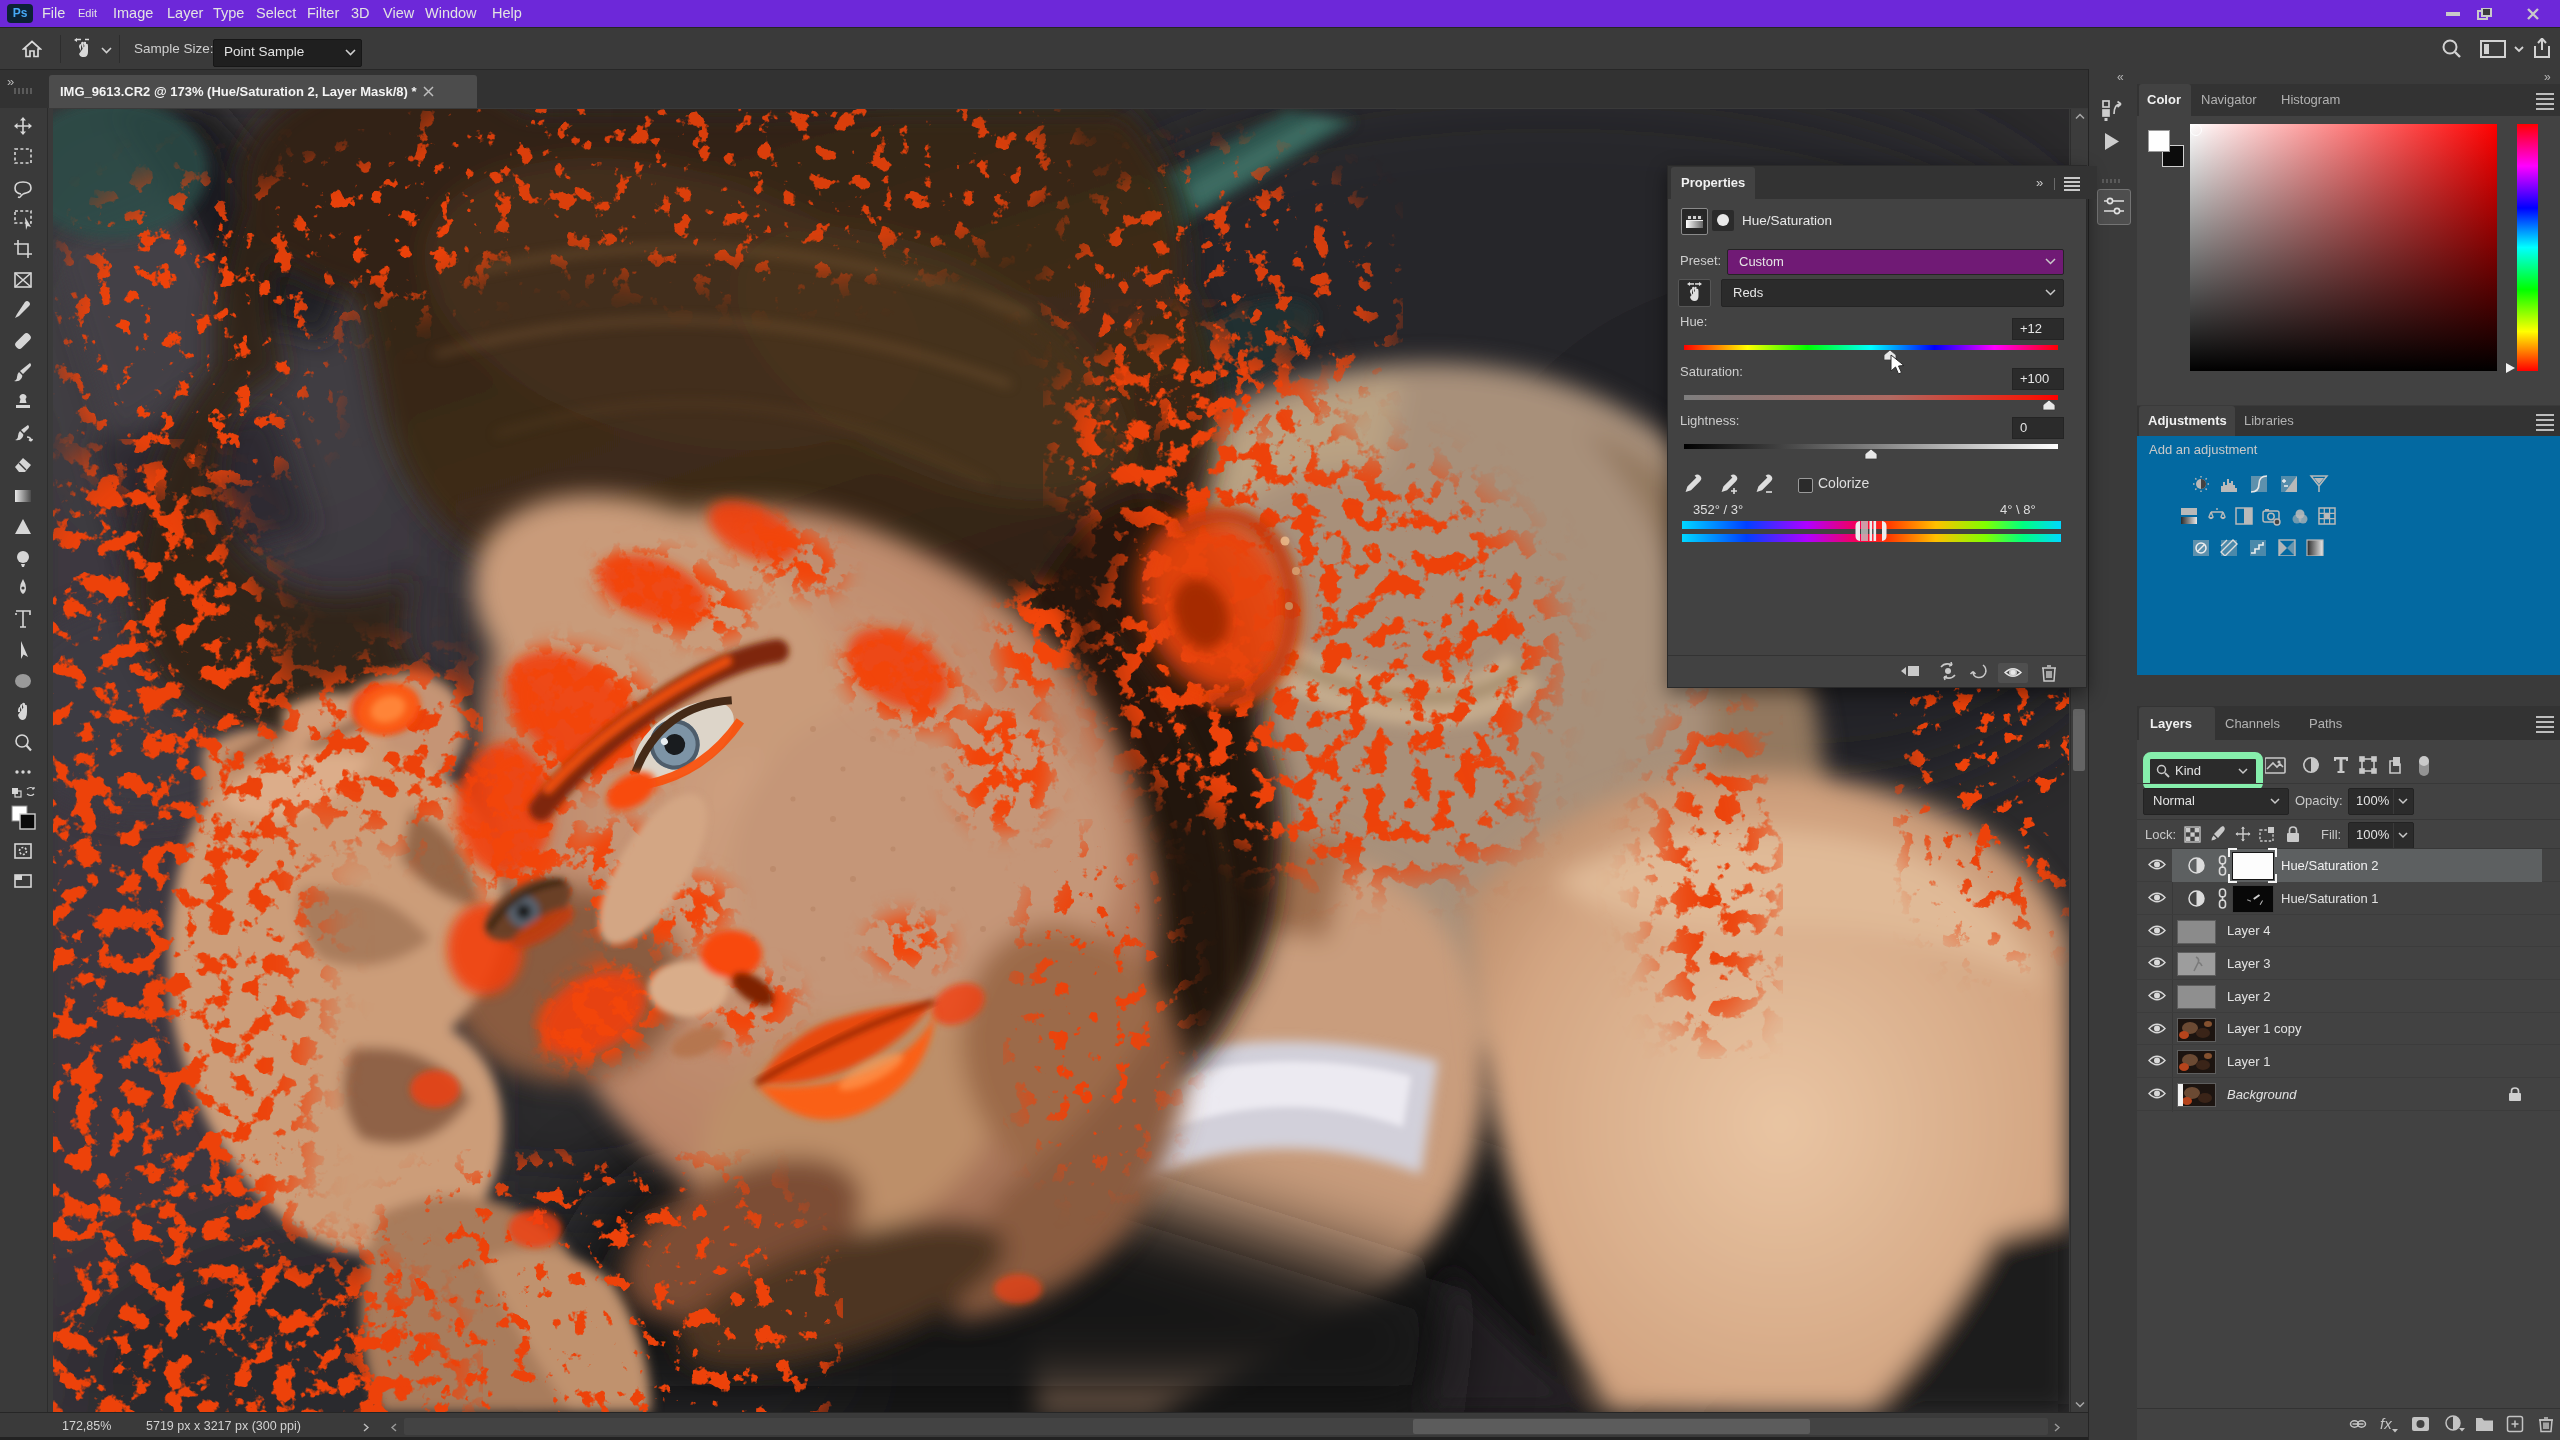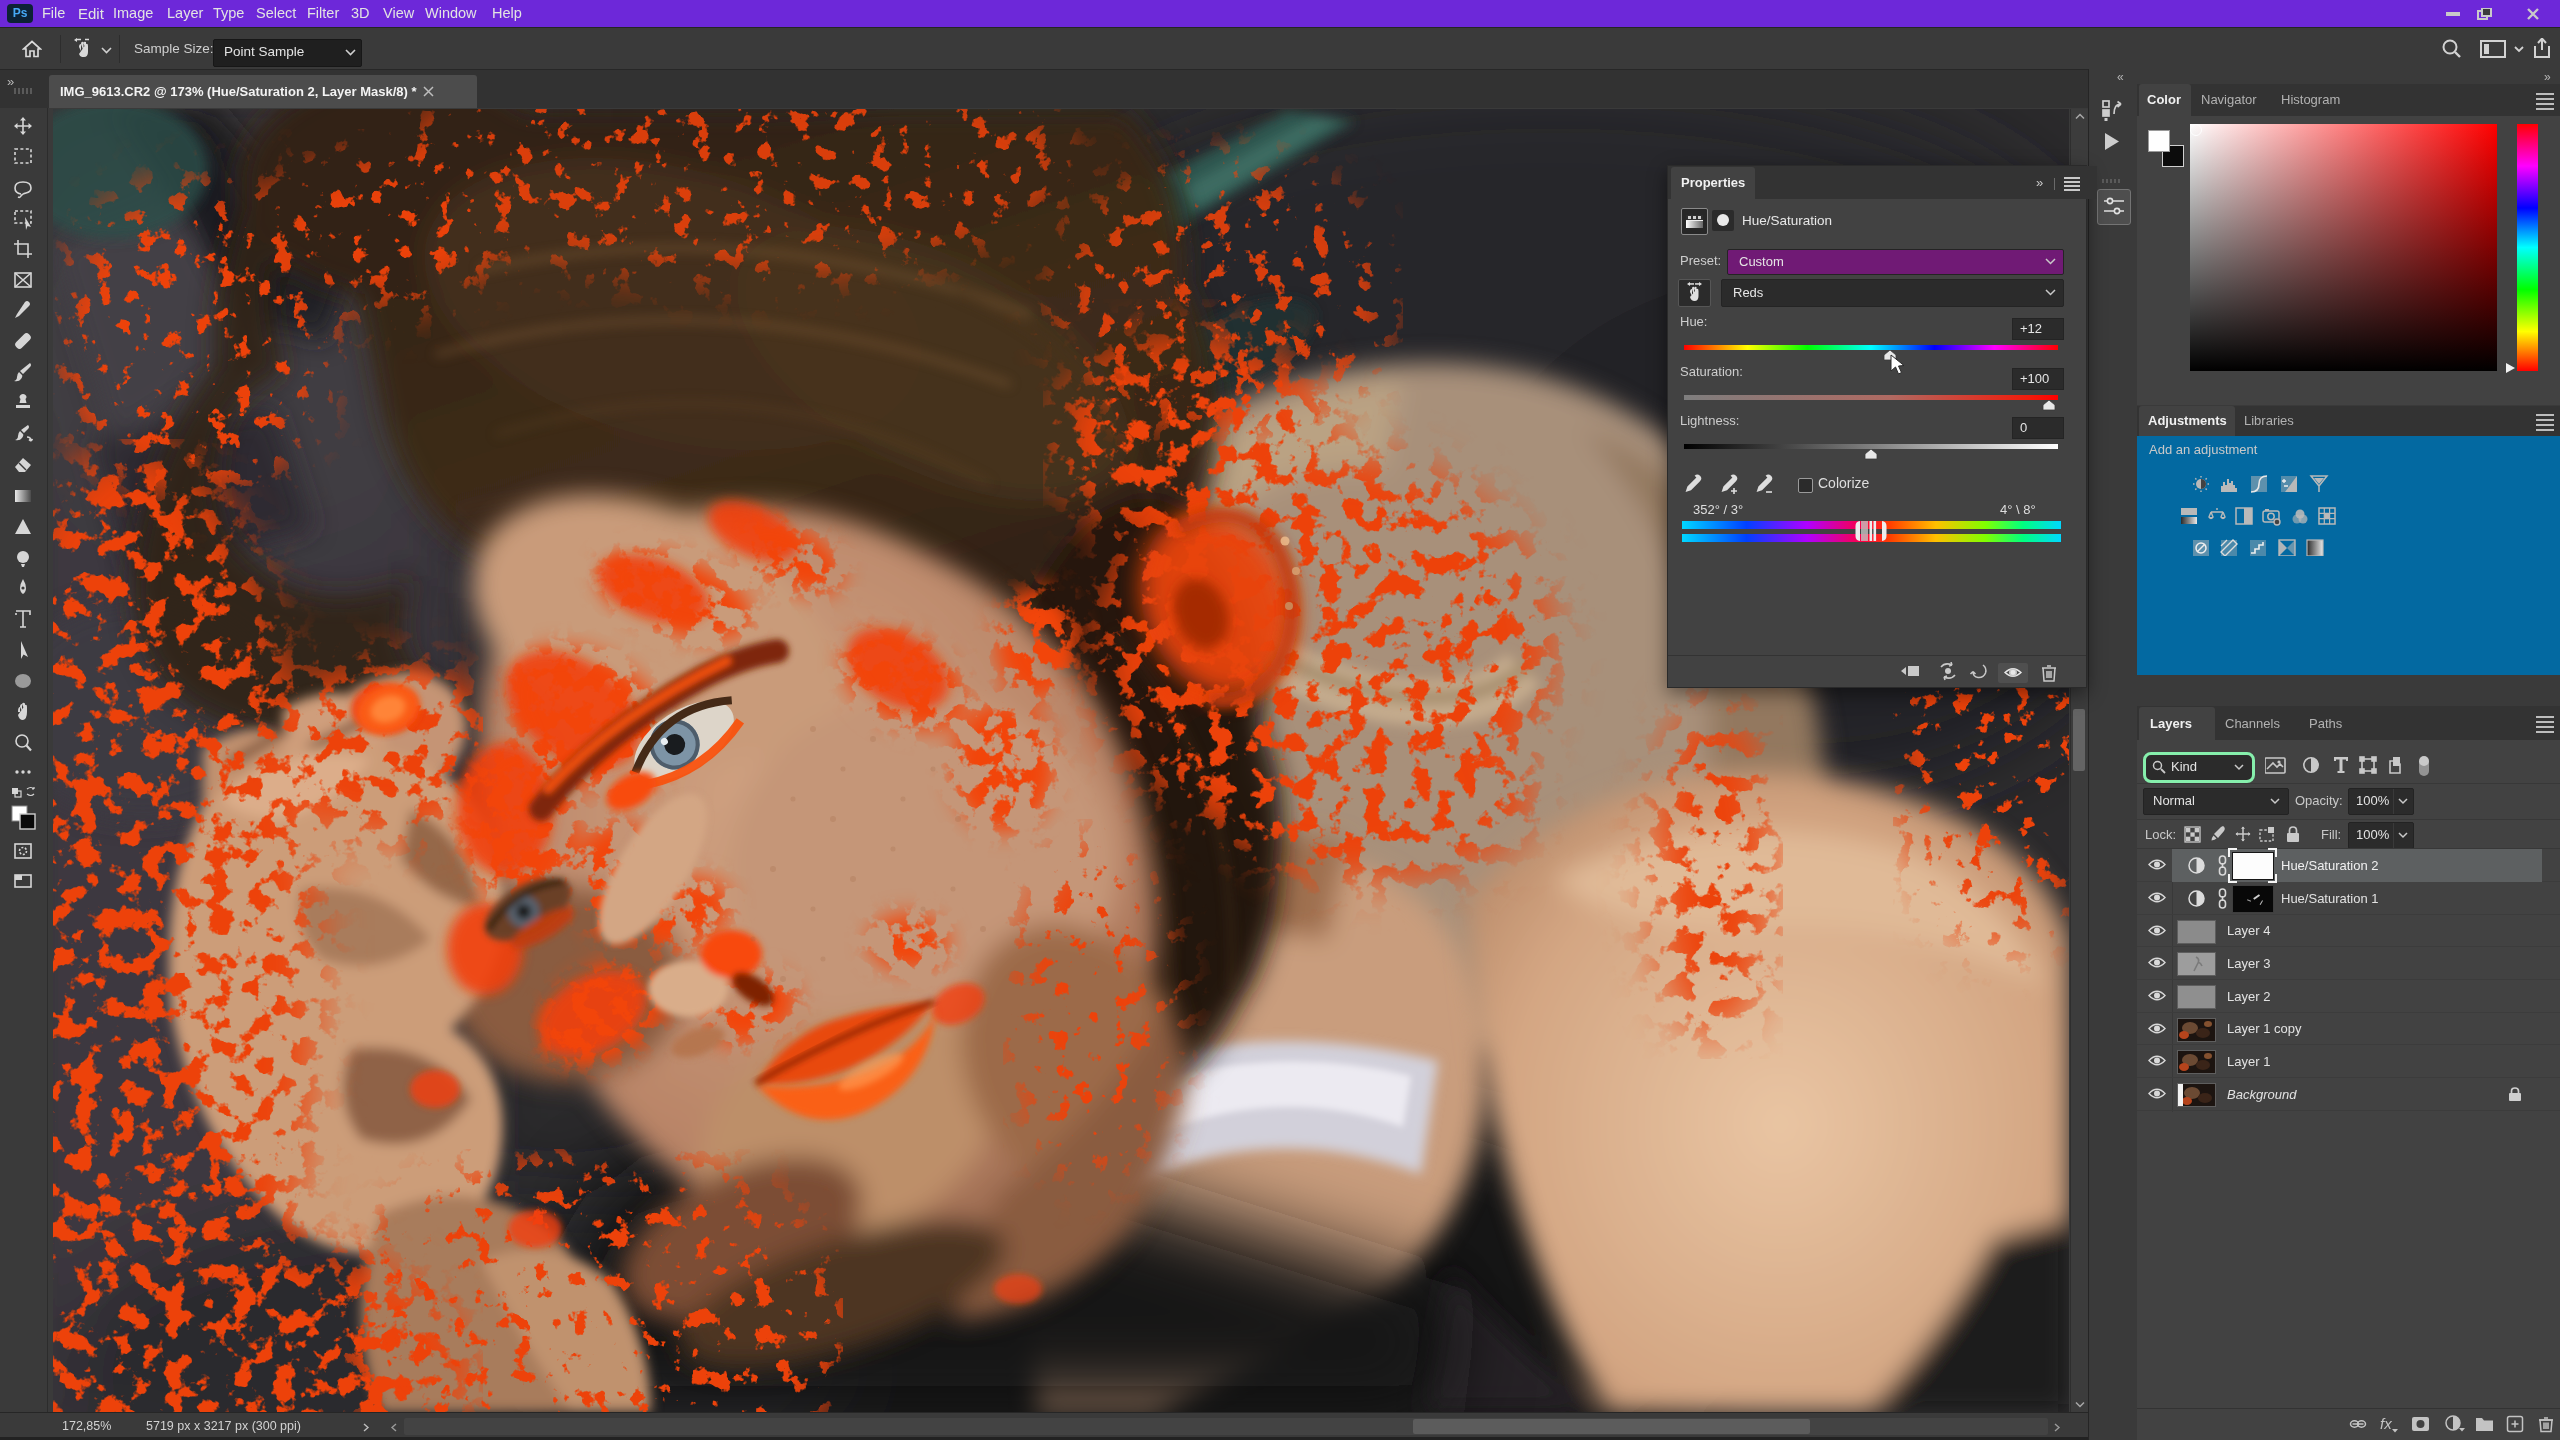--- a/index.html
+++ b/index.html
@@ -6,21 +6,21 @@
 .r{position:absolute;}
 .tx{position:absolute;white-space:nowrap;}
 svg{display:block;}
 </style>
 </head>
 <body>
 
 <div class="r" style="left:0;top:0;width:2560px;height:27px;background:#6d28d9;border-bottom:1px solid #252525;">
   <div class="r" style="left:7px;top:4px;width:26px;height:19px;background:#0d2235;border-radius:4px;color:#46a9f5;font-size:12px;font-weight:bold;text-align:center;line-height:19px;">Ps</div>
   <div class="tx" style="left:42px;top:0;height:27px;line-height:27px;font-size:14.5px;color:#e3e3e3;">File</div>
-    <div class="tx" style="left:78px;top:0;height:27px;line-height:27px;font-size:15px;color:#e3e3e3;">Edit</div>
+    <div class="tx" style="left:78px;top:0;height:27px;line-height:27px;font-size:11px;color:#e3e3e3;">Edit</div>
     <div class="tx" style="left:113px;top:0;height:27px;line-height:27px;font-size:14.5px;color:#e3e3e3;">Image</div>
     <div class="tx" style="left:167px;top:0;height:27px;line-height:27px;font-size:14.5px;color:#e3e3e3;">Layer</div>
     <div class="tx" style="left:213px;top:0;height:27px;line-height:27px;font-size:14.5px;color:#e3e3e3;">Type</div>
     <div class="tx" style="left:256px;top:0;height:27px;line-height:27px;font-size:14.5px;color:#e3e3e3;">Select</div>
     <div class="tx" style="left:307px;top:0;height:27px;line-height:27px;font-size:14.5px;color:#e3e3e3;">Filter</div>
     <div class="tx" style="left:351px;top:0;height:27px;line-height:27px;font-size:14.5px;color:#e3e3e3;">3D</div>
     <div class="tx" style="left:383px;top:0;height:27px;line-height:27px;font-size:14.5px;color:#e3e3e3;">View</div>
     <div class="tx" style="left:425px;top:0;height:27px;line-height:27px;font-size:14.5px;color:#e3e3e3;">Window</div>
     <div class="tx" style="left:492px;top:0;height:27px;line-height:27px;font-size:14.5px;color:#e3e3e3;">Help</div>
 
@@ -693,21 +693,21 @@
 
   <div class="r" style="left:48px;top:637px;width:424px;height:734px;background:#424242;">
     <div class="r" style="left:0;top:0;width:424px;height:34px;background:#333333;">
       <div class="r" style="left:2px;top:1px;width:76px;height:33px;background:#424242;border-radius:3px 3px 0 0;"></div>
       <div class="tx" style="left:13px;top:1px;height:33px;line-height:33px;font-size:13px;font-weight:bold;color:#f0f0f0;">Layers</div>
       <div class="tx" style="left:88px;top:1px;height:33px;line-height:33px;font-size:13px;color:#b2b2b2;">Channels</div>
       <div class="tx" style="left:172px;top:1px;height:33px;line-height:33px;font-size:13px;color:#b2b2b2;">Paths</div>
       <div class="r" style="left:399px;top:10px;width:18px;height:2px;background:#bdbdbd;box-shadow:0 5px #bdbdbd,0 10px #bdbdbd,0 15px #bdbdbd;"></div>
     </div>
 
-    <div class="r" style="left:6px;top:46px;width:106px;height:25px;background:#2b2b2b;border:3px solid #86efac;border-radius:8px;">
+    <div class="r" style="left:6px;top:46px;width:106px;height:25px;background:#2b2b2b;border:7px solid #86efac;border-radius:8px;">
       <svg class="r" style="left:6px;top:5px;" width="14" height="14" viewBox="0 0 14 14">
           <circle cx="5.5" cy="5.5" r="4" fill="none" stroke="#c9c9c9" stroke-width="1.5"></circle>
           <path d="M9 9 L13 13" stroke="#c9c9c9" stroke-width="1.8"></path>
         </svg>
       <div class="tx" style="left:25px;top:0;height:24px;line-height:24px;font-size:13px;color:#e3e3e3;">Kind</div>
       <svg class="r" style="left:88px;top:9px;" width="10" height="7" viewBox="0 0 10 7">
           <path d="M1 1 L5 5 L9 1" stroke="#c9c9c9" stroke-width="1.5" fill="none"></path>
         </svg>
     </div>
     <svg class="r" style="left:128px;top:49px;" width="220" height="22" viewBox="0 0 220 22" fill="none" stroke="#c9c9c9" stroke-width="1.6">

